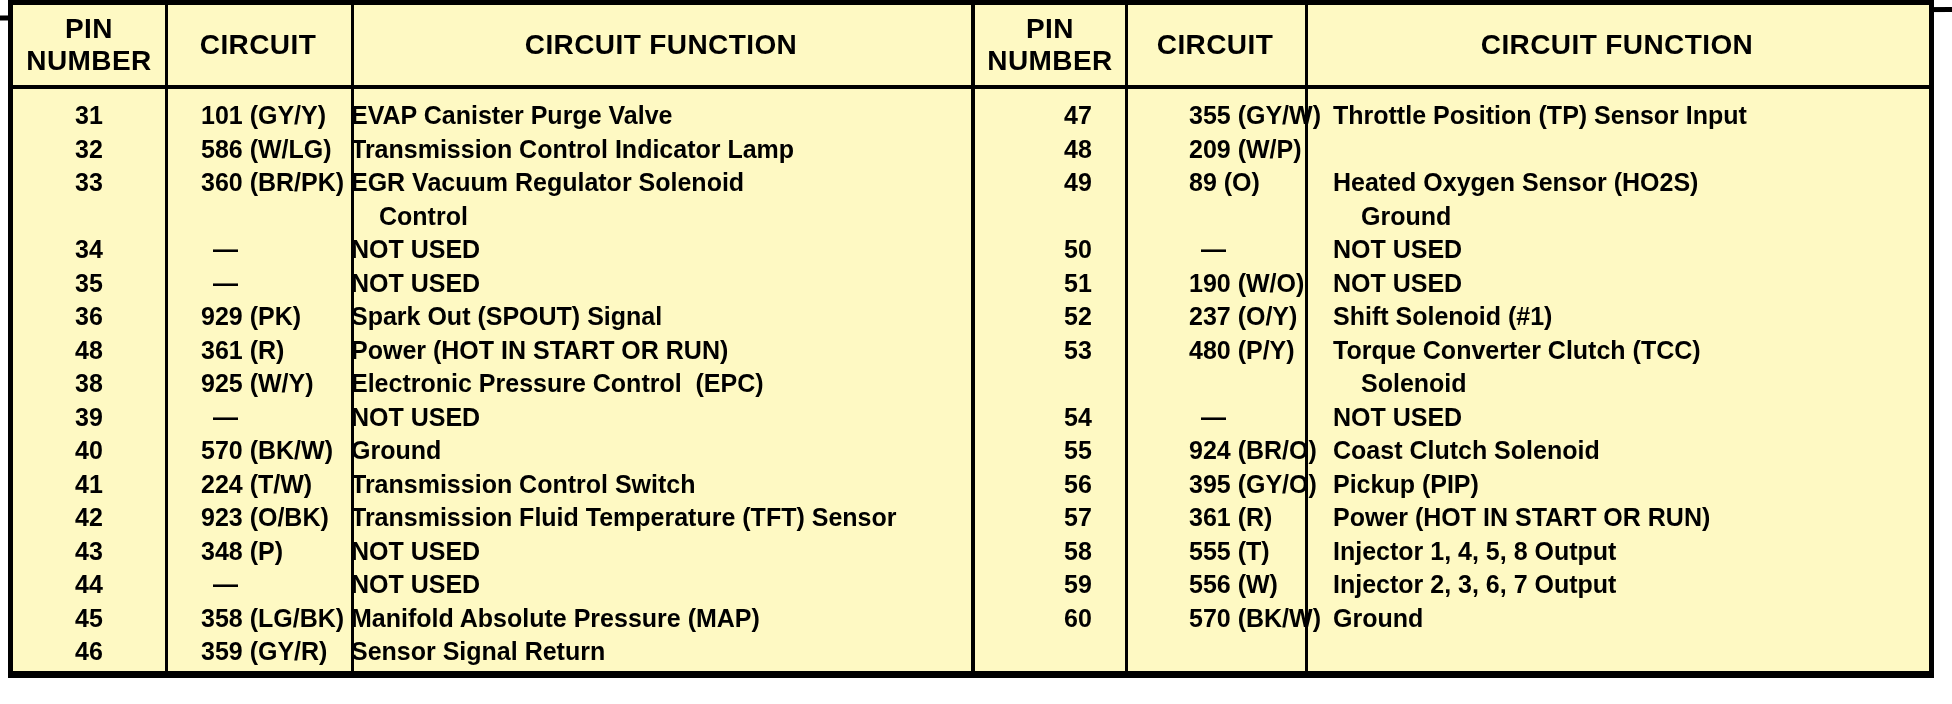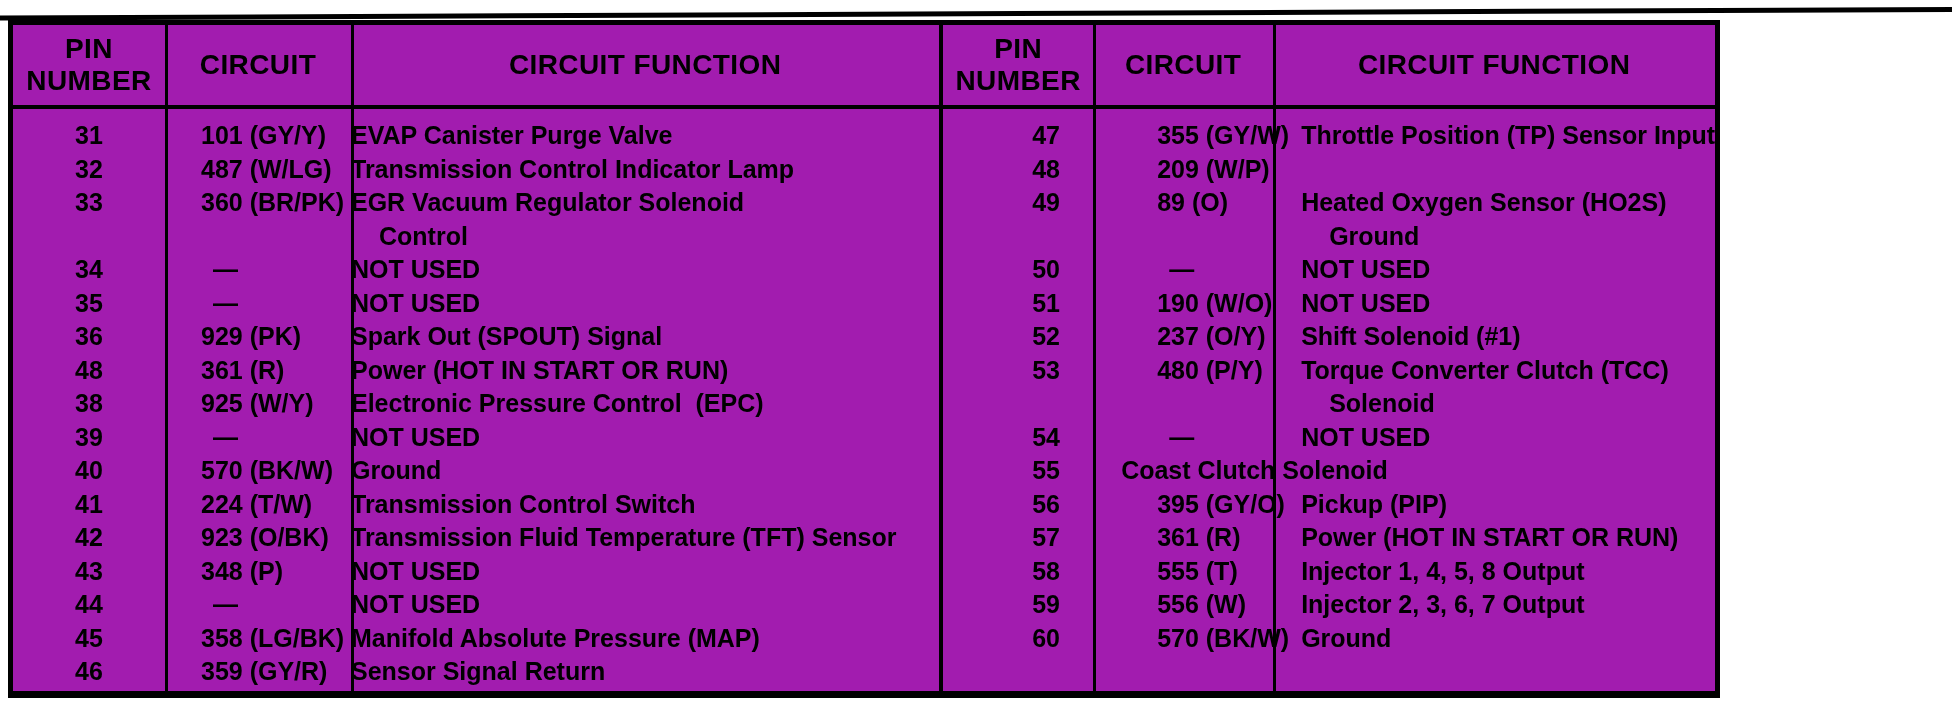--- a/index.html
+++ b/index.html
@@ -16,26 +16,26 @@
   .scan-topline {
     position: absolute;
     top: 7px; left: 0;
     width: 1952px; height: 5px;
     background: #000;
     transform: rotate(-0.25deg);
     transform-origin: right center;
   }
   .pinout {
     position: absolute;
-    left: 8px; top: 20px;
-    width: 1712px; height: 678px;
+    left: 8px; top: 0;
+    width: 1926px; height: 678px;
     box-sizing: border-box;
     border: 5px solid #000;
     border-bottom-width: 7px;
-    background: #a21caf;
+    background: #fef9c3;
     display: flex;
   }
   .half { position: relative; box-sizing: border-box; height: 100%; }
   .half.left  { width: 962px; border-right: 4px solid #000; }
   .half.right { flex: 1; }
   .vline { position: absolute; top: 0; bottom: 0; width: 3px; background: #000; }
   .half.left  .v1 { left: 152px; }  .half.left  .v2 { left: 338px; }
   .half.right .v1 { left: 150px; }  .half.right .v2 { left: 330px; }
 
   .hdr {
@@ -88,21 +88,21 @@
         <div>CIRCUIT FUNCTION</div>
       </header>
       <div class="tbody" id="left-body">
           <div class="row">
             <div class="cell-pin">31</div>
             <div class="cell-circ">101 (GY/Y)</div>
             <div class="cell-func"><div>EVAP Canister Purge Valve</div></div>
           </div>
           <div class="row">
             <div class="cell-pin">32</div>
-            <div class="cell-circ">487 (W/LG)</div>
+            <div class="cell-circ">586 (W/LG)</div>
             <div class="cell-func"><div>Transmission Control Indicator Lamp</div></div>
           </div>
           <div class="row">
             <div class="cell-pin">33</div>
             <div class="cell-circ">360 (BR/PK)</div>
             <div class="cell-func"><div>EGR Vacuum Regulator Solenoid</div><div class="func-wrap">Control</div></div>
           </div>
           <div class="row">
             <div class="cell-pin">34</div>
             <div class="cell-circ dash">—</div>
@@ -217,20 +217,21 @@
             <div class="cell-circ">480 (P/Y)</div>
             <div class="cell-func"><div>Torque Converter Clutch (TCC)</div><div class="func-wrap">Solenoid</div></div>
           </div>
           <div class="row">
             <div class="cell-pin">54</div>
             <div class="cell-circ dash">—</div>
             <div class="cell-func"><div>NOT USED</div></div>
           </div>
           <div class="row">
             <div class="cell-pin">55</div>
+            <div class="cell-circ">924 (BR/O)</div>
             <div class="cell-func"><div>Coast Clutch Solenoid</div></div>
           </div>
           <div class="row">
             <div class="cell-pin">56</div>
             <div class="cell-circ">395 (GY/O)</div>
             <div class="cell-func"><div>Pickup (PIP)</div></div>
           </div>
           <div class="row">
             <div class="cell-pin">57</div>
             <div class="cell-circ">361 (R)</div>

